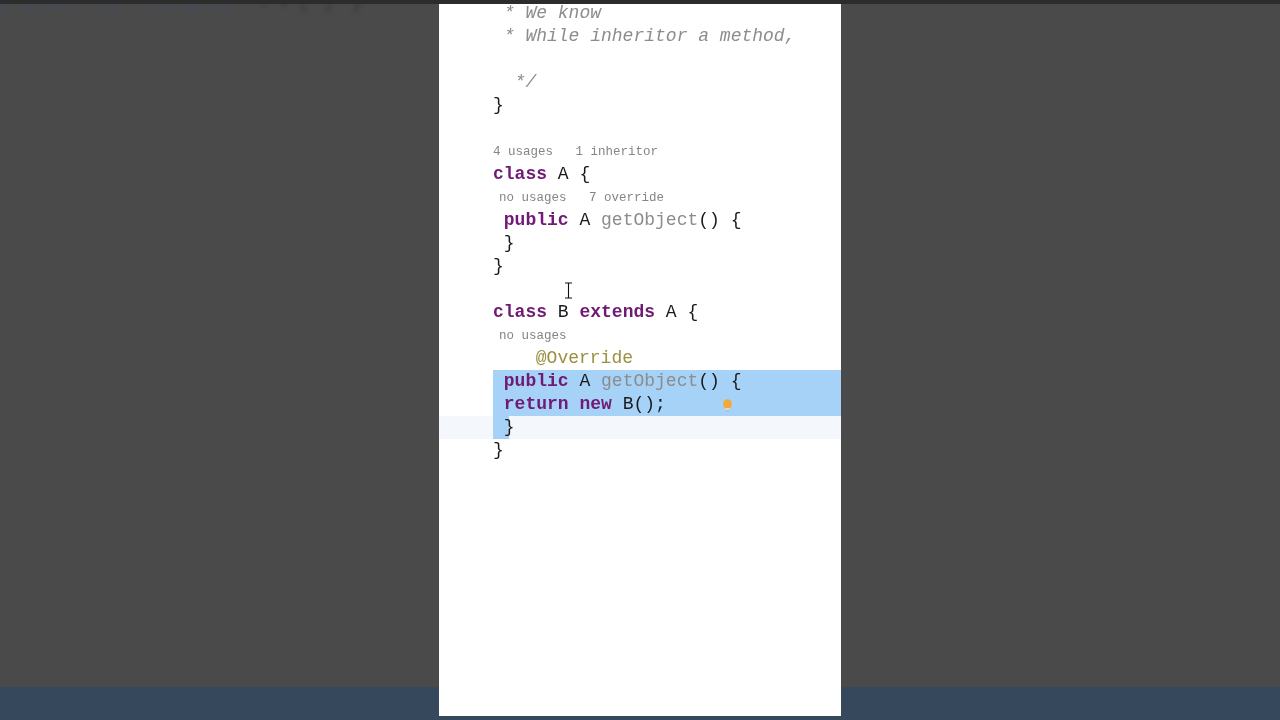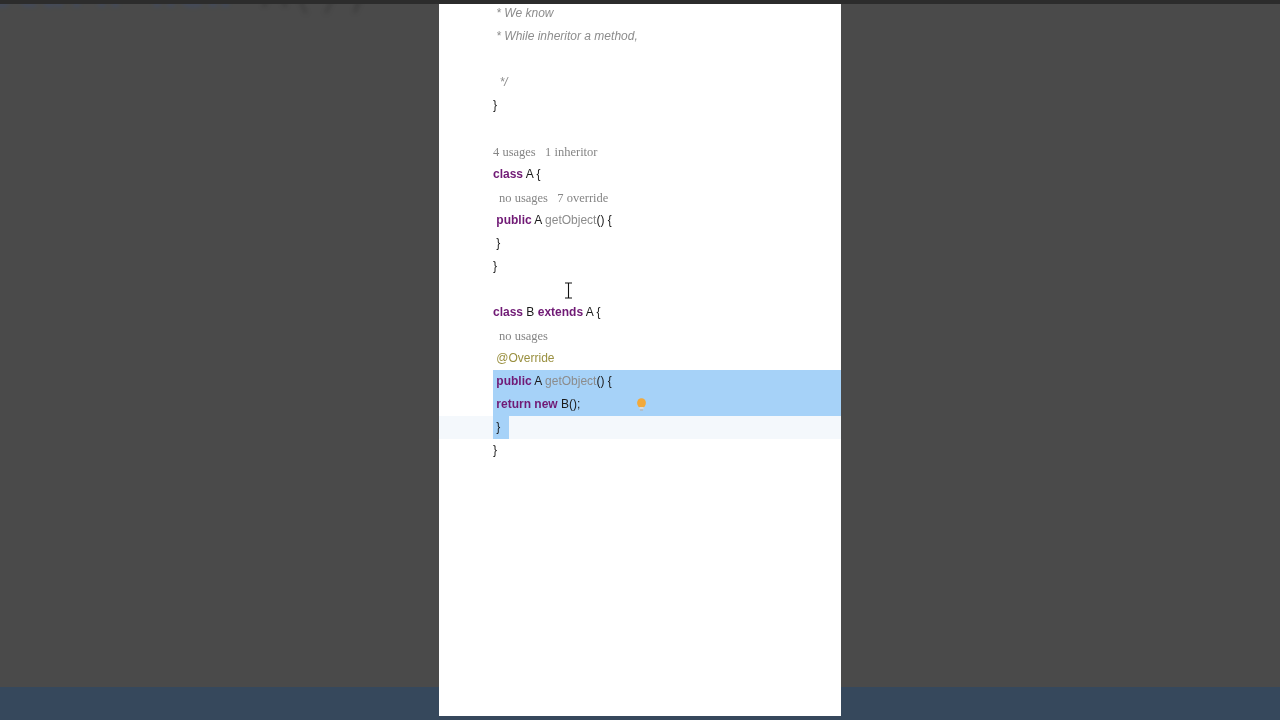--- a/index.html
+++ b/index.html
@@ -67,47 +67,47 @@
     left: 0;
     top: -2px;
     width: 402px;
   }
 
   .line {
     position: relative;
     height: 23px;
     line-height: 23px;
     white-space: pre;
-    font-family: Liberation Sans, sans-serif;
-    font-size: 12px;
+    font-family: Liberation Mono, monospace;
+    font-size: 18px;
     color: #0b0b0b;
     padding-left: 54px;
     box-sizing: border-box;
   }
   .line.blank { color: transparent; }
 
   .hint {
     position: relative;
     height: 23px;
     line-height: 25px;
     white-space: pre;
-    font-family: Liberation Serif, serif;
+    font-family: Liberation Mono, monospace;
     font-size: 12.5px;
     color: #858585;
     padding-left: 54px;
     box-sizing: border-box;
   }
   .hint.ind1 { padding-left: 60px; }
 
   
   .kw      { color: #701a75; font-weight: 700; }
   .ident   { color: #1a1a1a; }
   .method  { color: #8c8c8c; }
   .cmt     { color: #8c8c8c; font-style: italic; }
-  .anno    { color: #9a9040; }
+  .anno    { color: #9a9040; margin-left: 32px; }
   .punct   { color: #1a1a1a; }
 
   
   .line.sel-full::before {
     content: "";
     position: absolute;
     left: 54px;
     right: 0;
     top: 0;
     bottom: 0;

